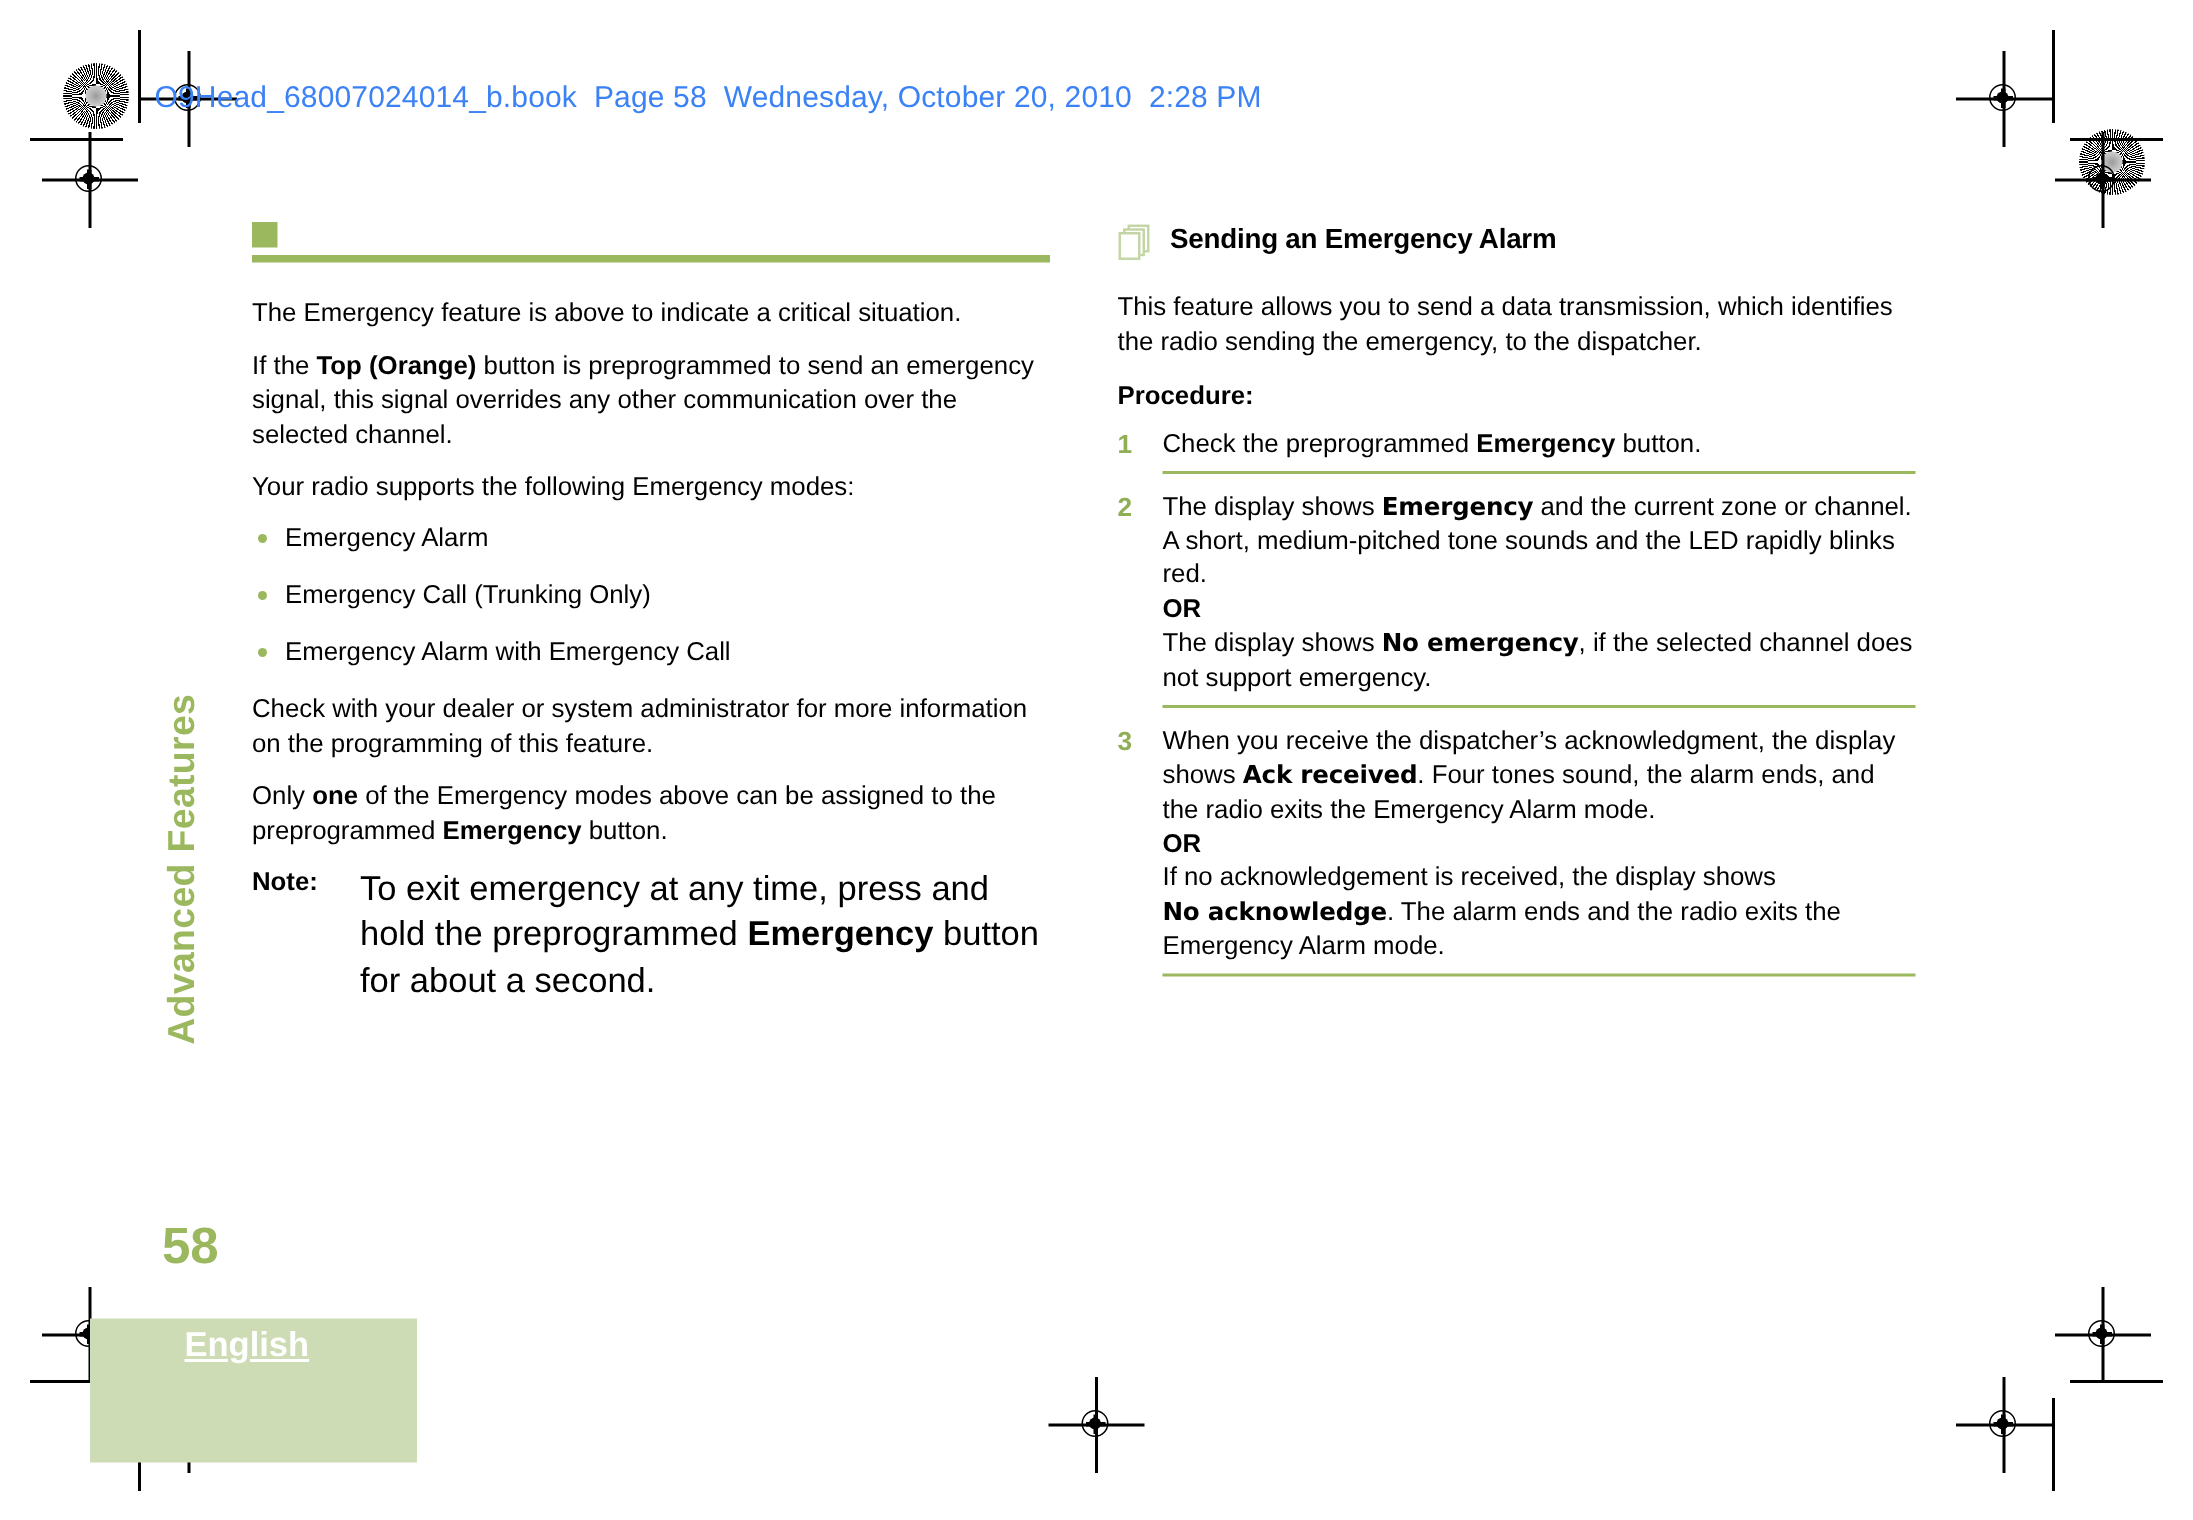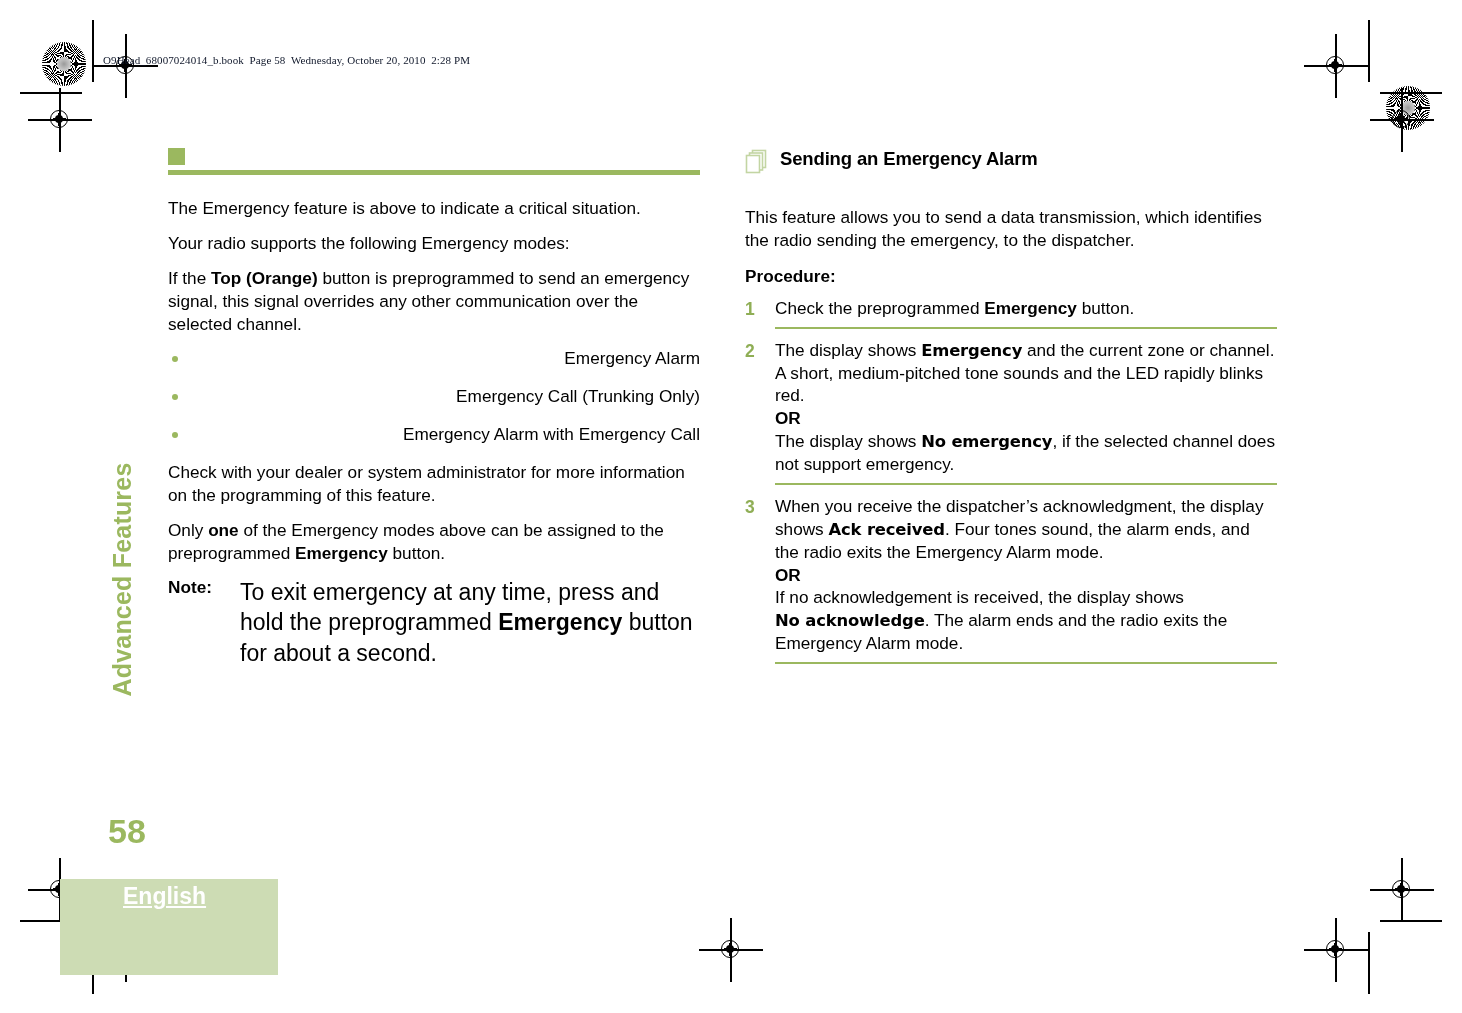--- a/index.html
+++ b/index.html
@@ -56,25 +56,25 @@
     width:30%; height:30%; border-radius:50%;
     background: radial-gradient(circle, #9a9a9a 0%, #cfcfcf 70%, #e8e8e8 100%);
   }
 
   .rule-line { position: absolute; background: #000; }
 
   
   .header-slug {
     position: absolute;
     left: 103px; top: 54px;
-    font-family: Liberation Serif, serif;
-    font-size: 11px;
+    font-family: Liberation Sans, sans-serif;
+    font-size: 20px;
     letter-spacing: 0.1px;
     white-space: pre;
-    color: #0f172a;
+    color: #3b82f6;
   }
 
   
   .side-chapter {
     position: absolute;
     left: -28px;
     top: 565px;
     width: 300px;
     transform: rotate(-90deg);
     transform-origin: center center;
@@ -155,21 +155,21 @@
 
   
   .disp {
     font-family: "DejaVu Sans", sans-serif;
     font-weight: bold;
     font-size: 16.4px;
     letter-spacing: -0.15px;
   }
 
   
-  ul.dots { list-style: none; margin: 0; padding: 0; text-align: right; }
+  ul.dots { list-style: none; margin: 0; padding: 0; }
   ul.dots li {
     position: relative;
     padding-left: 22px;
     font-size: 17.2px;
     line-height: 1.33;
     margin-bottom: 15px;
   }
   ul.dots li::before {
     content: "";
     position: absolute;
@@ -299,23 +299,23 @@
 
   <div>
     <div class="h-sq">
       <span class="sq-bullet"></span>
     </div>
     <div class="h-underline"></div>
   </div>
 
   <p class="body first"><span>The Emergency feature is above to indicate a critical situation.</span></p>
 
+  <p class="body"><span>If the </span><span class="b">Top (Orange)</span><span> button is preprogrammed to send an emergency signal, this signal overrides any other communication over the selected channel.</span></p>
+
   <p class="body"><span>Your radio supports the following Emergency modes:</span></p>
-
-  <p class="body"><span>If the </span><span class="b">Top (Orange)</span><span> button is preprogrammed to send an emergency signal, this signal overrides any other communication over the selected channel.</span></p>
 
   <ul class="dots">
     <li><span>Emergency Alarm</span></li>
     <li><span>Emergency Call (Trunking Only)</span></li>
     <li><span>Emergency Alarm with Emergency Call</span></li>
   </ul>
 
   <p class="body" style="margin-top:12px;"><span>Check with your dealer or system administrator for more information on the programming of this feature.</span></p>
 
   <p class="body"><span>Only </span><span class="b">one</span><span> of the Emergency modes above can be assigned to the preprogrammed </span><span class="b">Emergency</span><span> button.</span></p>
@@ -333,21 +333,21 @@
     <span class="doc-icon">
       <svg width="24" height="26" viewBox="0 0 24 26">
         <rect x="7.5" y="1.5" width="13" height="17" fill="#ffffff" stroke="#C3D5A3" stroke-width="1.6"></rect>
         <rect x="4.5" y="4" width="13" height="17" fill="#ffffff" stroke="#C3D5A3" stroke-width="1.6"></rect>
         <rect x="1.5" y="6.5" width="13" height="17" fill="#ffffff" stroke="#C3D5A3" stroke-width="1.6"></rect>
       </svg>
     </span>
     <span class="h2-text">Sending an Emergency Alarm</span>
   </div>
 
-  <p class="body" style="margin-top:31px;"><span>This feature allows you to send a data transmission, which identifies the radio sending the emergency, to the dispatcher.</span></p>
+  <p class="body" style="margin-top:18px;"><span>This feature allows you to send a data transmission, which identifies the radio sending the emergency, to the dispatcher.</span></p>
 
   <div class="proc-label">Procedure:</div>
 
   <ol class="steps">
 
     <li>
       <div class="step-num">1</div>
       <div class="step-body"><span>Check the preprogrammed </span><span class="b">Emergency</span><span> button.</span></div>
     </li>
 

